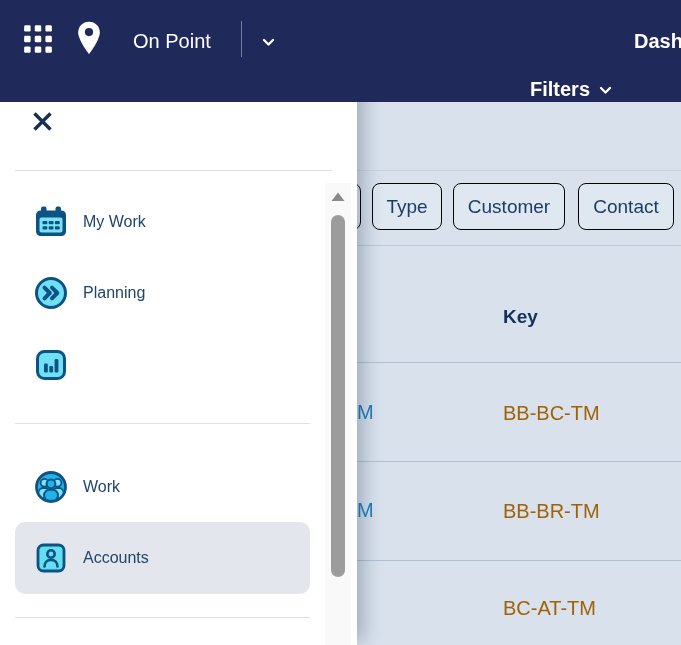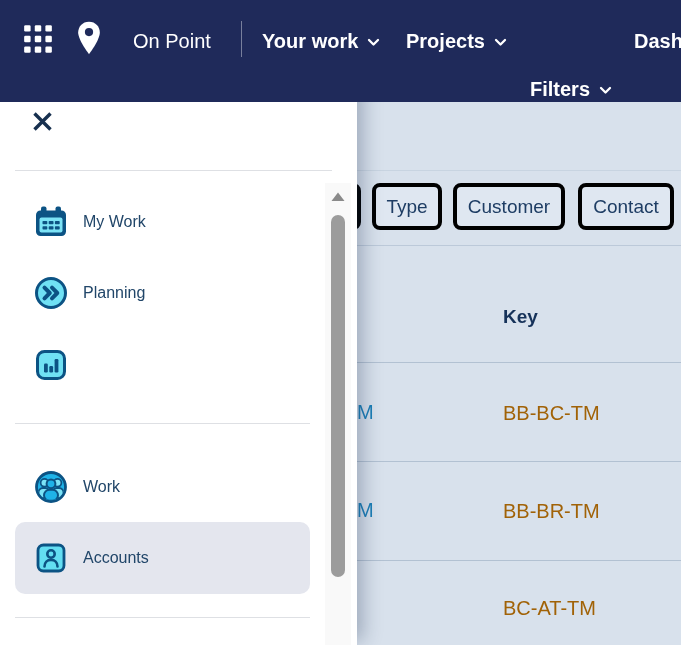--- a/index.html
+++ b/index.html
@@ -17,21 +17,21 @@
   .nav-item { position:absolute; top:0; height:82px; display:flex; align-items:center; gap:9px;
               color:#FFFFFF; font-size:20px; font-weight:600; cursor:pointer; white-space:nowrap; }
   .nav-item svg { margin-top:3px; }
 
   
   .main { position:absolute; left:0; top:82px; width:681px; height:563px; background:#D8E1EC; z-index:1; }
   .hline { position:absolute; left:0; width:681px; height:1px; }
   .line-header { top:88px; background:#C8D4E1; }
   .line-toolbar { top:163px; background:#BCC9D9; }
   .line-row { background:#B2C1D2; }
-  .filter-btn { position:absolute; top:101px; height:47px; border:4px solid #000000; border-radius:8px;
+  .filter-btn { position:absolute; top:101px; height:47px; border:1px solid #000000; border-radius:8px;
                 background:#DFE7F1; color:#1E3D64; font-size:19px; font-family:"Liberation Sans", sans-serif;
                 display:flex; align-items:center; justify-content:center; cursor:pointer; }
   .key-header { position:absolute; left:503px; top:224px; font-size:19px; font-weight:700; color:#16325A; }
   .row-key { position:absolute; left:503px; font-size:20px; color:#a16207; white-space:nowrap; }
   .row-link { position:absolute; left:357px; font-size:20px; color:#1C7FB8; cursor:pointer; white-space:nowrap; }
 
   
   .drawer { position:absolute; left:0; top:82px; width:357px; height:563px; background:#FFFFFF; z-index:30;
             box-shadow:10px 0 18px -4px rgba(23,43,77,0.30); }
   .close-btn { position:absolute; left:26px; top:23px; width:32px; height:32px; cursor:pointer;
@@ -196,27 +196,20 @@
     <svg class="pin" viewBox="0 0 24 32">
       <path d="M12 1 C5.9 1 2 5.6 2 11 c0 7 10 20 10 20 s10-13 10-20 C22 5.6 18.1 1 12 1 Z" fill="#FFFFFF"></path>
       <circle cx="12" cy="10.5" r="3.8" fill="#1F2A5A"></circle>
     </svg>
     <div class="brand">
       <span>On Point</span>
     </div>
     <div class="vdiv"></div>
 
     <div class="nav-item" style="left:262px;">
-      <span>Your work</span>
-      <svg width="13" height="9" viewBox="0 0 13 9">
-        <path d="M2 2 L6.5 6.5 L11 2" fill="none" stroke="#FFFFFF" stroke-width="2.3" stroke-linecap="round" stroke-linejoin="round"></path>
-      </svg>
-    </div>
-    <div class="nav-item" style="left:406px;">
-      <span>Projects</span>
       <svg width="13" height="9" viewBox="0 0 13 9">
         <path d="M2 2 L6.5 6.5 L11 2" fill="none" stroke="#FFFFFF" stroke-width="2.3" stroke-linecap="round" stroke-linejoin="round"></path>
       </svg>
     </div>
     <div class="nav-item" style="left:530px;margin-top:48px;">
       <span>Filters</span>
       <svg width="13" height="9" viewBox="0 0 13 9">
         <path d="M2 2 L6.5 6.5 L11 2" fill="none" stroke="#FFFFFF" stroke-width="2.3" stroke-linecap="round" stroke-linejoin="round"></path>
       </svg>
     </div>

